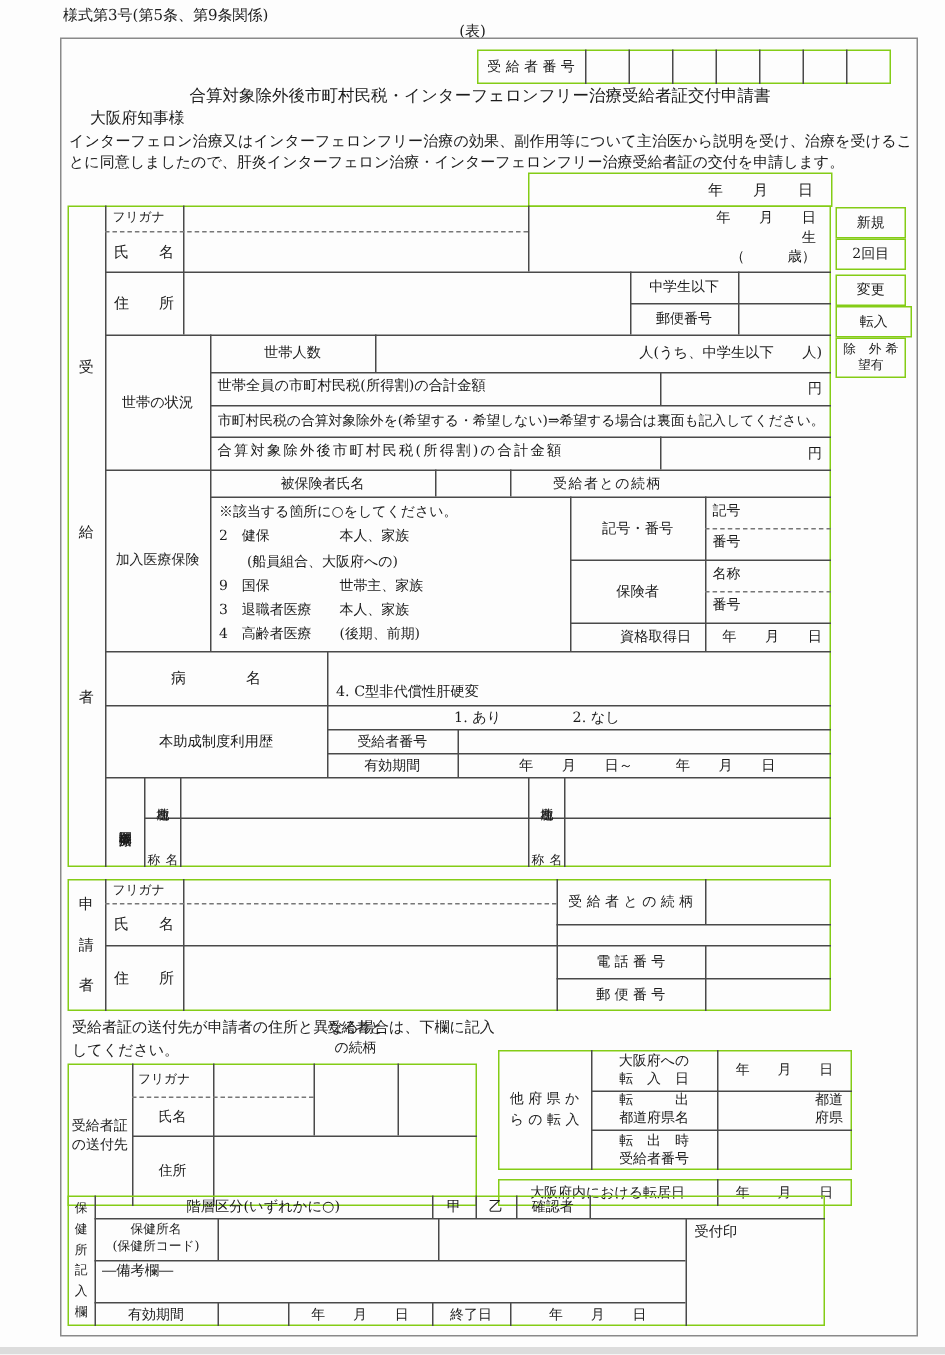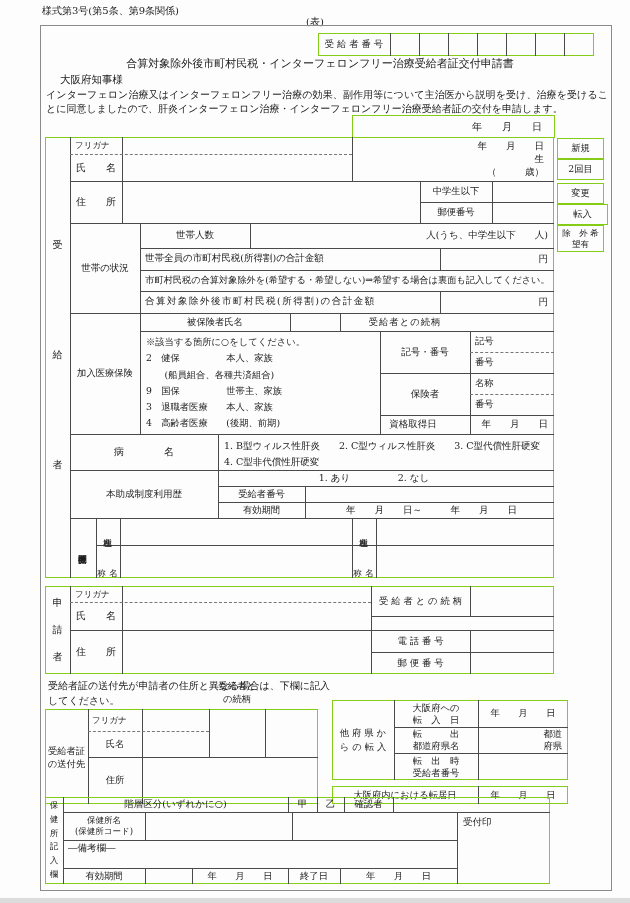--- a/index.html
+++ b/index.html
@@ -98,44 +98,44 @@
 <div class="hl" style="left:70px;top:313px;width:484px"></div>
 
 <div class="x c f9" style="left:70px;top:313px;width:70px;height:121px">加入医療保険</div>
 <div class="vl" style="left:290px;top:313px;height:18px"></div>
 <div class="vl" style="left:340px;top:313px;height:18px"></div>
 <div class="x c f9" style="left:140px;top:313px;width:150px;height:18px">被保険者氏名</div>
 <div class="x" style="left:291px;top:314px;width:48px;height:16px"></div>
 <div class="x c f9" style="left:340px;top:313px;width:130px;height:18px;letter-spacing:1px">受給者との続柄</div>
 <div class="x" style="left:471px;top:314px;width:82px;height:16px"></div>
 <div class="hl" style="left:140px;top:331px;width:414px"></div>
-<div class="x f9" style="left:146px;top:334px;line-height:16.3px"><span>※該当する箇所に○をしてください。</span><br><span>2　健保　　　　　本人、家族</span><br><span>　　(船員組合、各種共済組合)</span><br><span>9　国保　　　　　世帯主、家族</span><br><span>3　退職者医療　　本人、家族</span><br><span>4　高齢者医療　　(後期、前期)</span></div>
+<div class="x f9" style="left:146px;top:334px;line-height:16.3px"><span>※該当する箇所に○をしてください。</span><br><span>2　健保　　　　　本人、家族</span><br><span>　　(船員組合、大阪府への)</span><br><span>9　国保　　　　　世帯主、家族</span><br><span>3　退職者医療　　本人、家族</span><br><span>4　高齢者医療　　(後期、前期)</span></div>
 <div class="vl" style="left:380px;top:331px;height:103px"></div>
 <div class="vl" style="left:470px;top:331px;height:103px"></div>
 <div class="x c f95" style="left:380px;top:331px;width:90px;height:42px">記号・番号</div>
 <div class="hl dt" style="left:470px;top:352px;width:84px"></div>
 <div class="t f9" style="left:475px;top:335px">記号</div>
 <div class="t f9" style="left:475px;top:356px">番号</div>
 <div class="hl" style="left:380px;top:373px;width:174px"></div>
 <div class="x c f95" style="left:380px;top:373px;width:90px;height:42px">保険者</div>
 <div class="hl dt" style="left:470px;top:394px;width:84px"></div>
 <div class="t f9" style="left:475px;top:377px">名称</div>
 <div class="t f9" style="left:475px;top:398px">番号</div>
 <div class="hl" style="left:380px;top:415px;width:174px"></div>
-<div class="x c f95" style="left:368px;top:415px;width:90px;height:19px">資格取得日</div>
+<div class="x c f95" style="left:392px;top:415px;width:90px;height:19px">資格取得日</div>
 <div class="x r f95" style="left:470px;top:415px;width:78px;height:19px">年　　月　　日</div>
 <div class="hl" style="left:70px;top:434px;width:484px"></div>
 
 <div class="vl" style="left:218px;top:434px;height:84px"></div>
 <div class="x c f10" style="left:70px;top:434px;width:148px;height:36px">病　　　　名</div>
-<div class="x f95" style="left:224px;top:438px;line-height:15.5px"><span>1. B型ウィルス性肝炎　　2. C型ウィルス性肝炎　　3. C型代償性肝硬変</span><br><span>4. C型非代償性肝硬変</span></div>
+<div class="x f95" style="left:224px;top:438px;line-height:15.5px"><br><span>4. C型非代償性肝硬変</span></div>
 <div class="hl" style="left:70px;top:470px;width:484px"></div>
 
 <div class="x c f95" style="left:70px;top:470px;width:148px;height:48px">本助成制度利用歴</div>
-<div class="x c f95" style="left:234px;top:470px;width:280px;height:16px">1. あり　　　　　2. なし</div>
+<div class="x c f95" style="left:218px;top:470px;width:280px;height:16px">1. あり　　　　　2. なし</div>
 <div class="hl" style="left:218px;top:486px;width:336px"></div>
 <div class="vl" style="left:305px;top:486px;height:32px"></div>
 <div class="x c f9" style="left:218px;top:486px;width:87px;height:16px">受給者番号</div>
 <div class="x" style="left:306px;top:487px;width:246px;height:14px"></div>
 <div class="hl" style="left:218px;top:502px;width:336px"></div>
 <div class="x c f9" style="left:218px;top:502px;width:87px;height:16px">有効期間</div>
 <div class="x c f95" style="left:305px;top:502px;width:253px;height:16px">年　　月　　日～　　　年　　月　　日</div>
 <div class="hl" style="left:70px;top:518px;width:484px"></div>
 
 <div class="vl" style="left:96px;top:518px;height:60px"></div>

